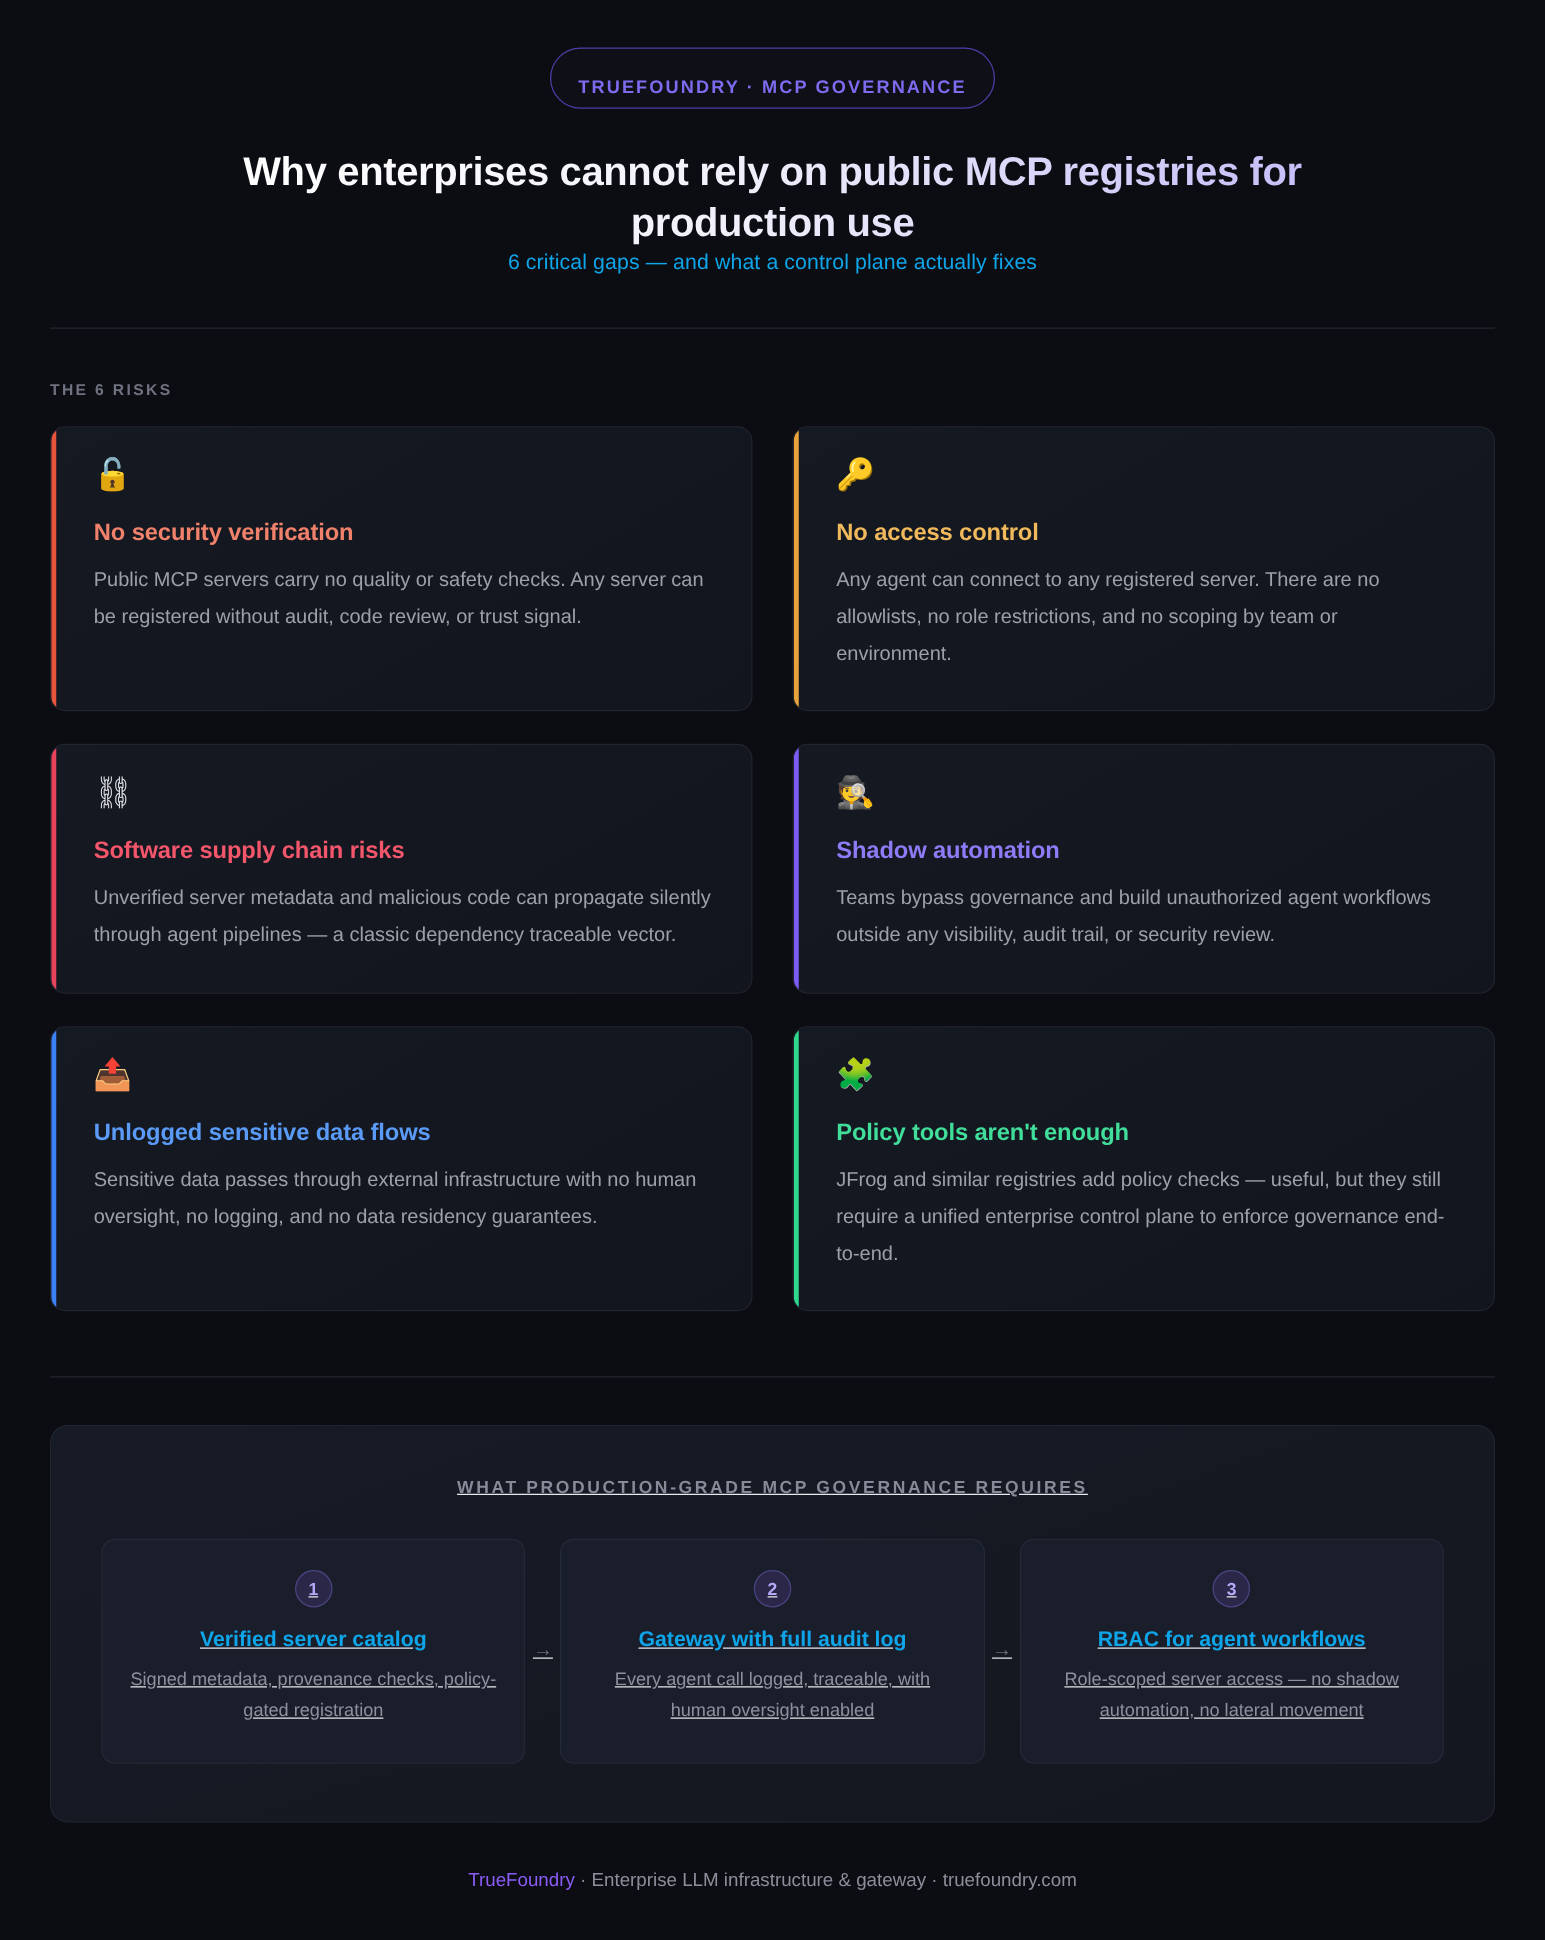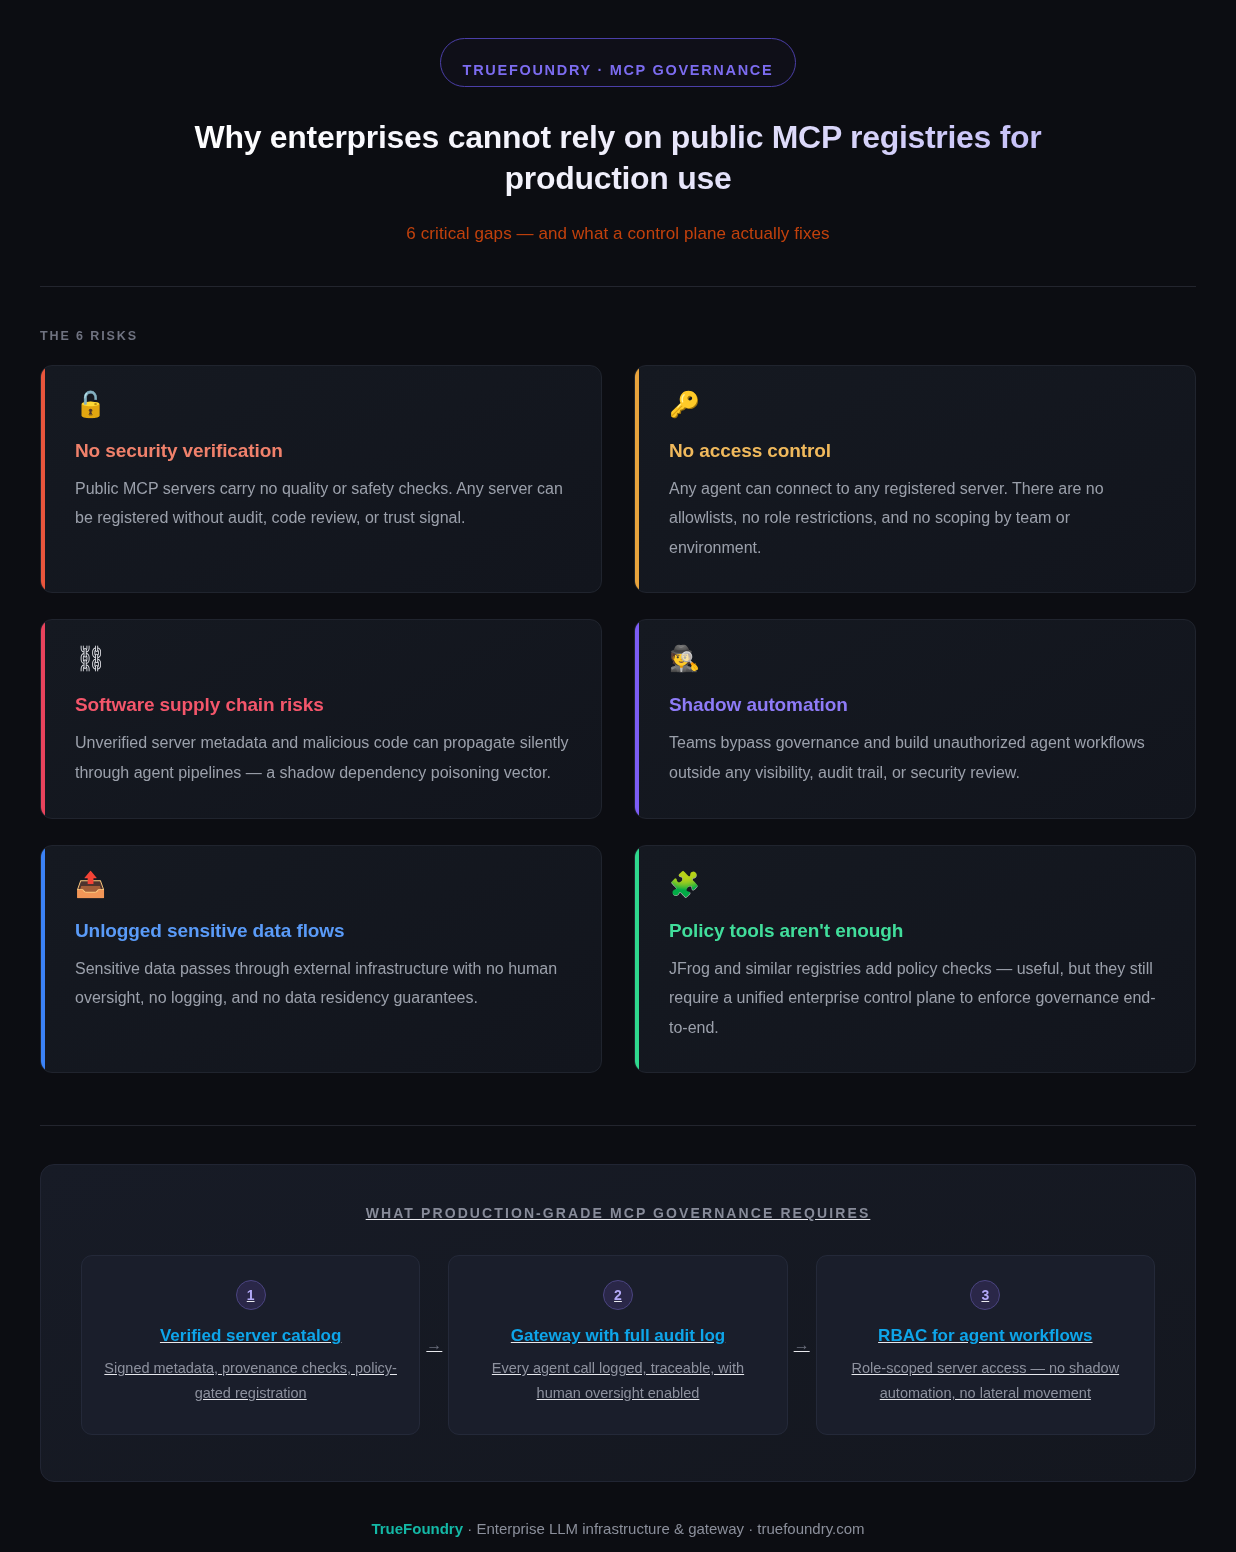--- a/index.html
+++ b/index.html
@@ -36,23 +36,22 @@
     font-size: 32px;
     line-height: 1.29;
     font-weight: bold;
     letter-spacing: -0.3px;
     background: linear-gradient(90deg,#ffffff 0%,#f2f1fb 45%,#c3bdf8 100%);
     -webkit-background-clip: text;
     background-clip: text;
     color: transparent;
   }
   .subtitle {
-    margin-top: 24px;
     font-size: 17px;
-    color: #c2410c;
+    color: #0ea5e9;
     letter-spacing: 0.1px;
   }
   .divider {
     height: 1px;
     background: #23252e;
     margin-top: 42px;
   }
 
   
   .section-label {
@@ -165,21 +164,21 @@
   }
 
   
   .footer {
     margin-top: 38px;
     padding-bottom: 22px;
     text-align: center;
     font-size: 15px;
     color: #8b8f9b;
   }
-  .footer .brand { color: #14b8a6; font-weight: bold; }
+  .footer .brand { color: #8b5cf6; font-weight: normal; }
 </style>
 </head>
 <body>
 
 <div class="page">
 
   <div class="header">
     <div class="pill">TRUEFOUNDRY · MCP GOVERNANCE</div>
     <h1 class="title">Why enterprises cannot rely on public MCP registries for production use</h1>
     <div class="subtitle">6 critical gaps — and what a control plane actually fixes</div>
@@ -199,21 +198,21 @@
       <div class="card">
         <span class="bar" style="background: rgb(232, 163, 60);"></span>
         <span class="emoji">🔑</span>
         <h3 style="color: rgb(240, 185, 92);">No access control</h3>
         <p>Any agent can connect to any registered server. There are no allowlists, no role restrictions, and no scoping by team or environment.</p>
       </div>
       <div class="card">
         <span class="bar" style="background: rgb(232, 67, 92);"></span>
         <span class="emoji">⛓</span>
         <h3 style="color: rgb(244, 86, 107);">Software supply chain risks</h3>
-        <p>Unverified server metadata and malicious code can propagate silently through agent pipelines — a shadow dependency poisoning vector.</p>
+        <p>Unverified server metadata and malicious code can propagate silently through agent pipelines — a classic dependency traceable vector.</p>
       </div>
       <div class="card">
         <span class="bar" style="background: rgb(124, 92, 245);"></span>
         <span class="emoji">🕵️</span>
         <h3 style="color: rgb(142, 123, 247);">Shadow automation</h3>
         <p>Teams bypass governance and build unauthorized agent workflows outside any visibility, audit trail, or security review.</p>
       </div>
       <div class="card">
         <span class="bar" style="background: rgb(59, 130, 246);"></span>
         <span class="emoji">📤</span>

